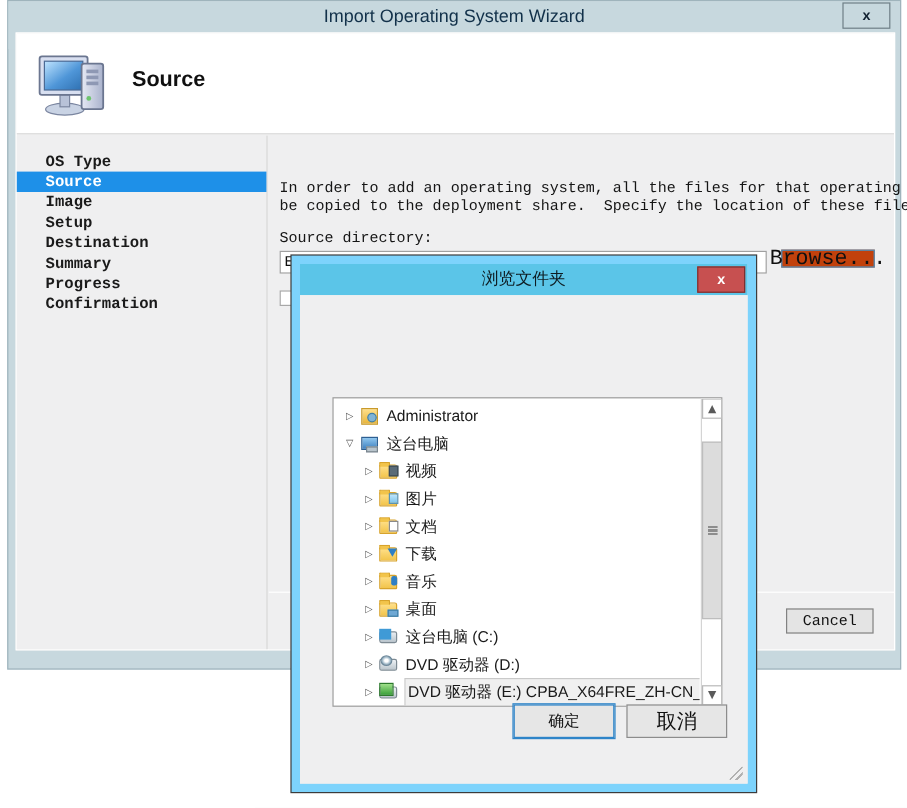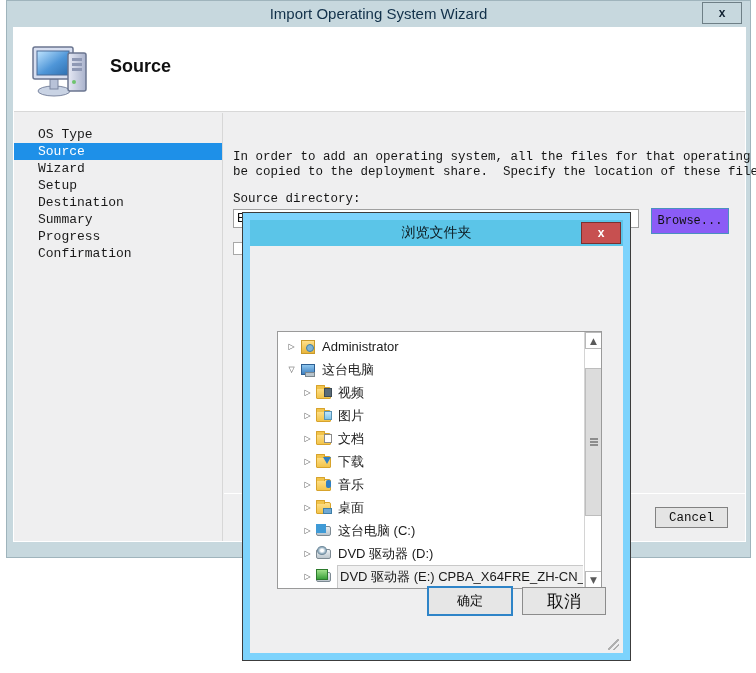--- a/index.html
+++ b/index.html
@@ -75,20 +75,21 @@
   }
 
   
   #wizard-sidebar {
     position: absolute;
     left: 0; top: 85px;
     width: 209px; bottom: 0;
     background: #efeff0;
     border-right: 1px solid #d7d7d7;
     padding-top: 13px;
+    font-weight: bold;
   }
   .sidebar-item {
     height: 17px;
     line-height: 17px;
     padding-left: 24px;
     font-family: "Liberation Mono", monospace;
     font-size: 13px;
     color: #1a1a1a;
     white-space: nowrap;
     cursor: pointer;
@@ -130,25 +131,25 @@
     border: 1px solid #a0a0a0;
     font-family: "Liberation Mono", monospace;
     font-size: 12.5px;
     color: #101010;
     padding: 0 3px;
     line-height: 17px;
   }
   #browse-button {
     position: absolute;
     left: 427px; top: 95px;
-    width: 78px; height: 26px;
-    background: #8b5cf6;
+    width: 78px; height: 15px;
+    background: #c2410c;
     border: 1px solid #4a90c0;
     font-family: "Liberation Mono", monospace;
-    font-size: 12px;
+    font-size: 18px;
     color: #101010;
     display: flex; align-items: center; justify-content: center;
     cursor: pointer;
   }
   #fullset-checkbox-row {
     position: absolute;
     left: 9px; top: 128px;
     display: flex; align-items: center; gap: 6px;
   }
   #fullset-checkbox {
@@ -486,21 +487,21 @@
         <rect x="44" y="26" width="10" height="3" fill="#8e98b4"></rect>
         <rect x="44" y="31" width="10" height="3" fill="#8e98b4"></rect>
         <circle cx="46" cy="45" r="2" fill="#6ec46e"></circle>
       </svg>
       <div id="page-title">Source</div>
     </div>
 
     <div id="wizard-sidebar">
       <div class="sidebar-item">OS Type</div>
       <div class="sidebar-item selected">Source</div>
-      <div class="sidebar-item">Wizard</div>
+      <div class="sidebar-item">Image</div>
       <div class="sidebar-item">Setup</div>
       <div class="sidebar-item">Destination</div>
       <div class="sidebar-item">Summary</div>
       <div class="sidebar-item">Progress</div>
       <div class="sidebar-item">Confirmation</div>
     </div>
 
     <div id="wizard-content">
       <div id="intro-paragraph">In order to add an operating system, all the files for that operating system need to
 be copied to the deployment share.  Specify the location of these files (typically a</div>

